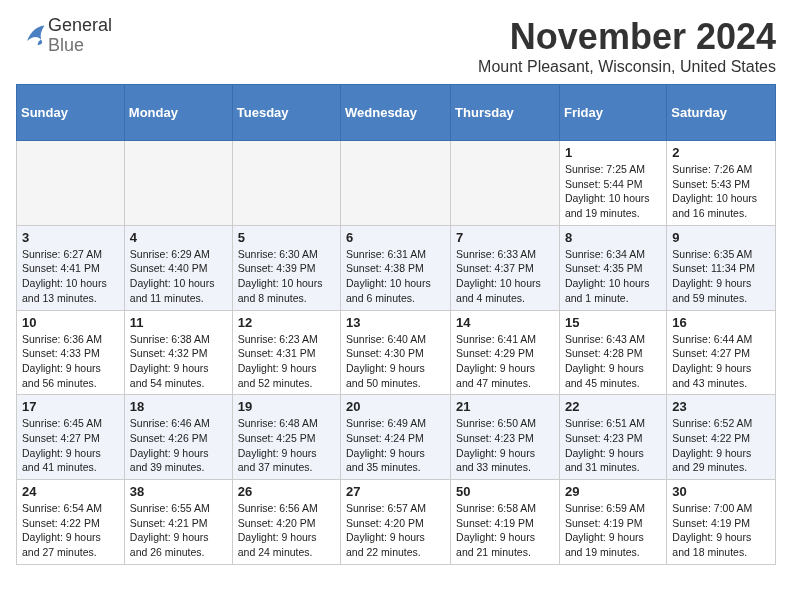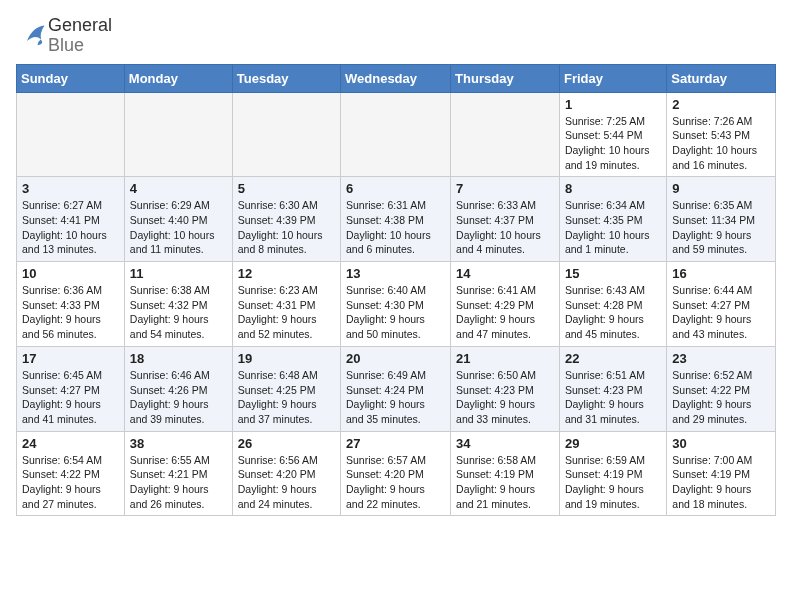--- a/index.html
+++ b/index.html
@@ -46,21 +46,21 @@
     }
     table {
       width: 100%;
       border-collapse: collapse;
     }
     th {
       background-color: #4a7fc1;
       color: #fff;
       font-size: 13px;
       font-weight: bold;
-      padding: 6px 4px;
+      padding: 20px 4px;
       text-align: left;
       border: 1px solid #3a6faf;
     }
     td {
       border: 1px solid #ccc;
       vertical-align: top;
       padding: 4px 5px;
       font-size: 11px;
       color: #222;
       background: #fff;
@@ -97,20 +97,24 @@
         <path d="M30,28 Q35,35 25,36 Q26,30 30,28Z" fill="#4a7fc1"></path>
       </svg>
     </div>
     <div>
       <div class="logo-text">
         <span class="logo-general">General</span><br>
         <span class="logo-blue">Blue</span>
       </div>
     </div>
   </div>
+  <div class="title-area">
+    <div class="month-title">November 2024</div>
+    <div class="location-title">Mount Pleasant, Wisconsin, United States</div>
+  </div>
 </div>
 
 <table>
   <thead>
     <tr id="weekday-header">
     <th>Sunday</th>
         <th>Monday</th>
         <th>Tuesday</th>
         <th>Wednesday</th>
         <th>Thursday</th>
@@ -289,21 +293,21 @@
 Sunset: 4:20 PM
 Daylight: 9 hours and 24 minutes.</div>
         </td>
         <td>
           <span class="day-num">27</span>
           <div class="day-info">Sunrise: 6:57 AM
 Sunset: 4:20 PM
 Daylight: 9 hours and 22 minutes.</div>
         </td>
         <td>
-          <span class="day-num">34</span>
+          <span class="day-num">50</span>
           <div class="day-info">Sunrise: 6:58 AM
 Sunset: 4:19 PM
 Daylight: 9 hours and 21 minutes.</div>
         </td>
         <td>
           <span class="day-num">29</span>
           <div class="day-info">Sunrise: 6:59 AM
 Sunset: 4:19 PM
 Daylight: 9 hours and 19 minutes.</div>
         </td>

